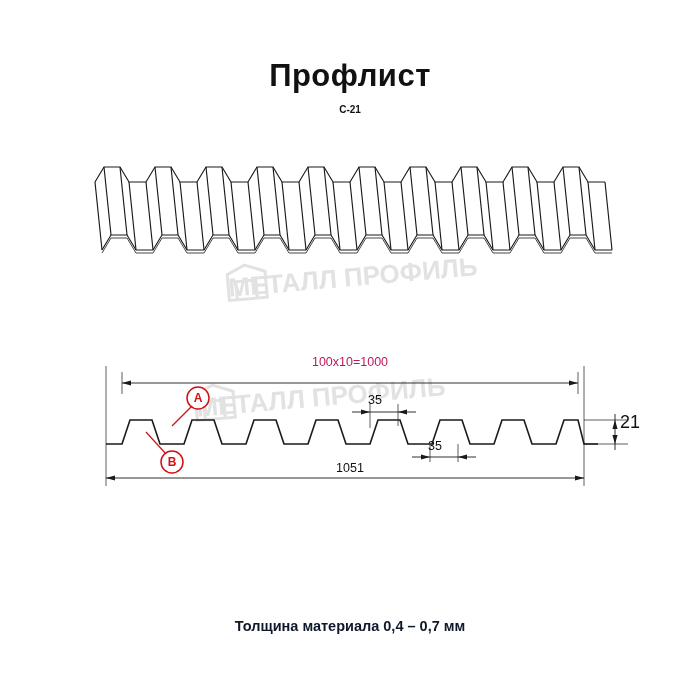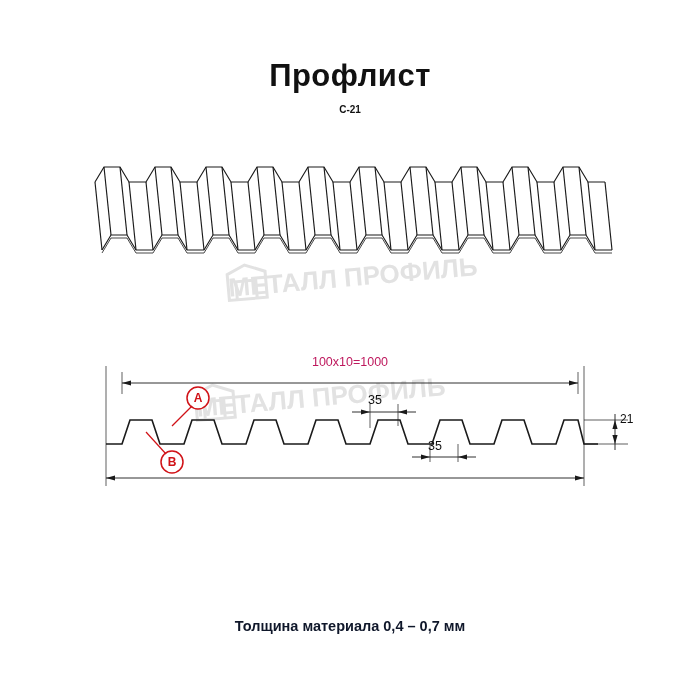--- a/index.html
+++ b/index.html
@@ -241,22 +241,23 @@
 
     <g>
       <circle cx="172" cy="462" r="11" fill="#ffffff" stroke="#d01217" stroke-width="1.5"></circle>
       <path d="M166 454 L146 432" stroke="#d01217" stroke-width="1.2" fill="none"></path>
     </g>
     <text x="172" y="466" text-anchor="middle" font-family="Liberation Sans, sans-serif" font-size="12" font-weight="bold" fill="#d01217">B</text>
   </svg>
 
   <div style="position:absolute;top:355px;left:0;width:700px;text-align:center;font-size:12.5px;color:#be185d;">100x10=1000</div>
 
-
-  <div style="position:absolute;top:412px;left:620px;font-size:12px;color:#111;">21</div>
+  <div style="position:absolute;top:461px;left:0;width:700px;text-align:center;font-size:12.5px;color:#111;">1051</div>
+
+  <div style="position:absolute;top:412px;left:620px;font-size:18px;color:#111;">21</div>
 
   <div style="position:absolute;top:393px;left:360px;width:30px;text-align:center;font-size:12.5px;color:#111;">35</div>
 
   <div style="position:absolute;top:439px;left:420px;width:30px;text-align:center;font-size:12.5px;color:#111;">35</div>
 
   <div class="footer">Толщина материала 0,4 – 0,7 мм</div>
 
 </div>
 
 </body></html>

